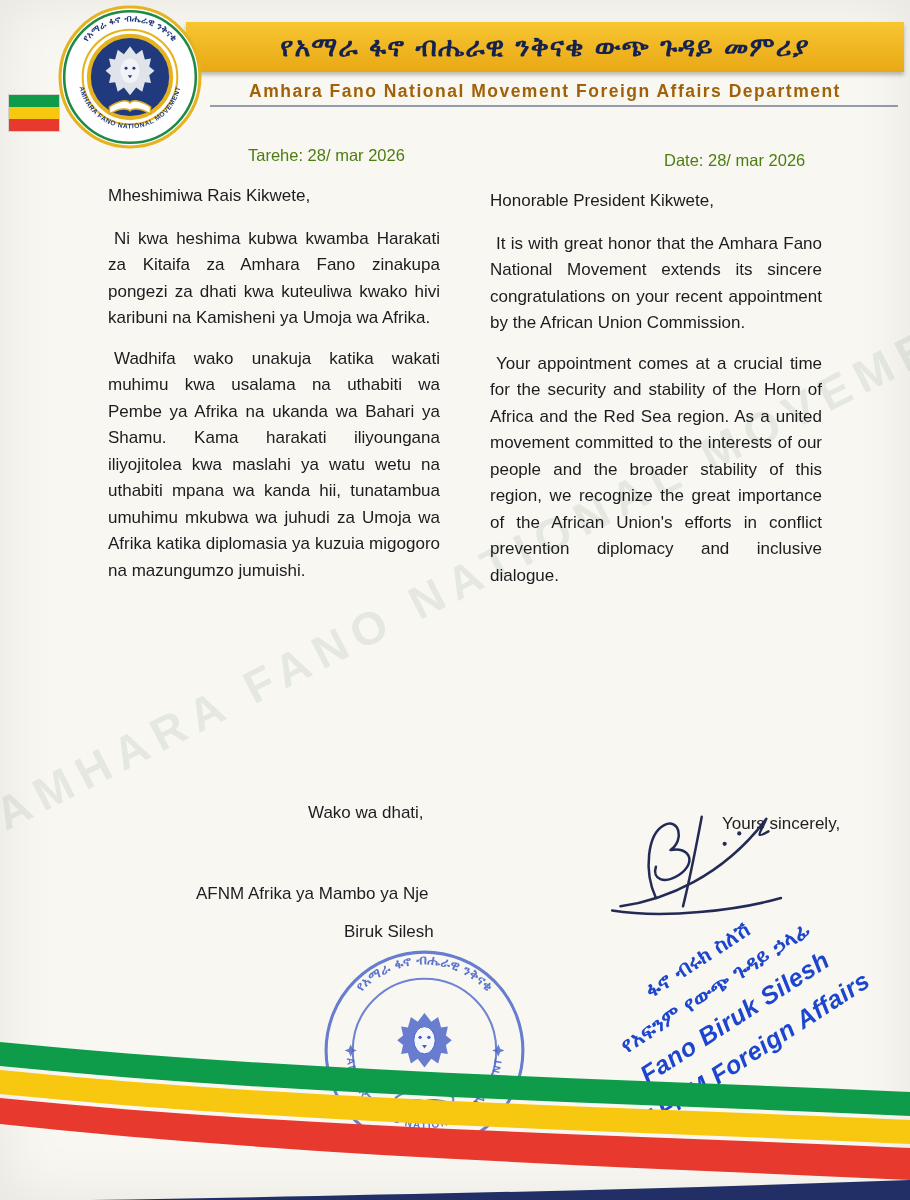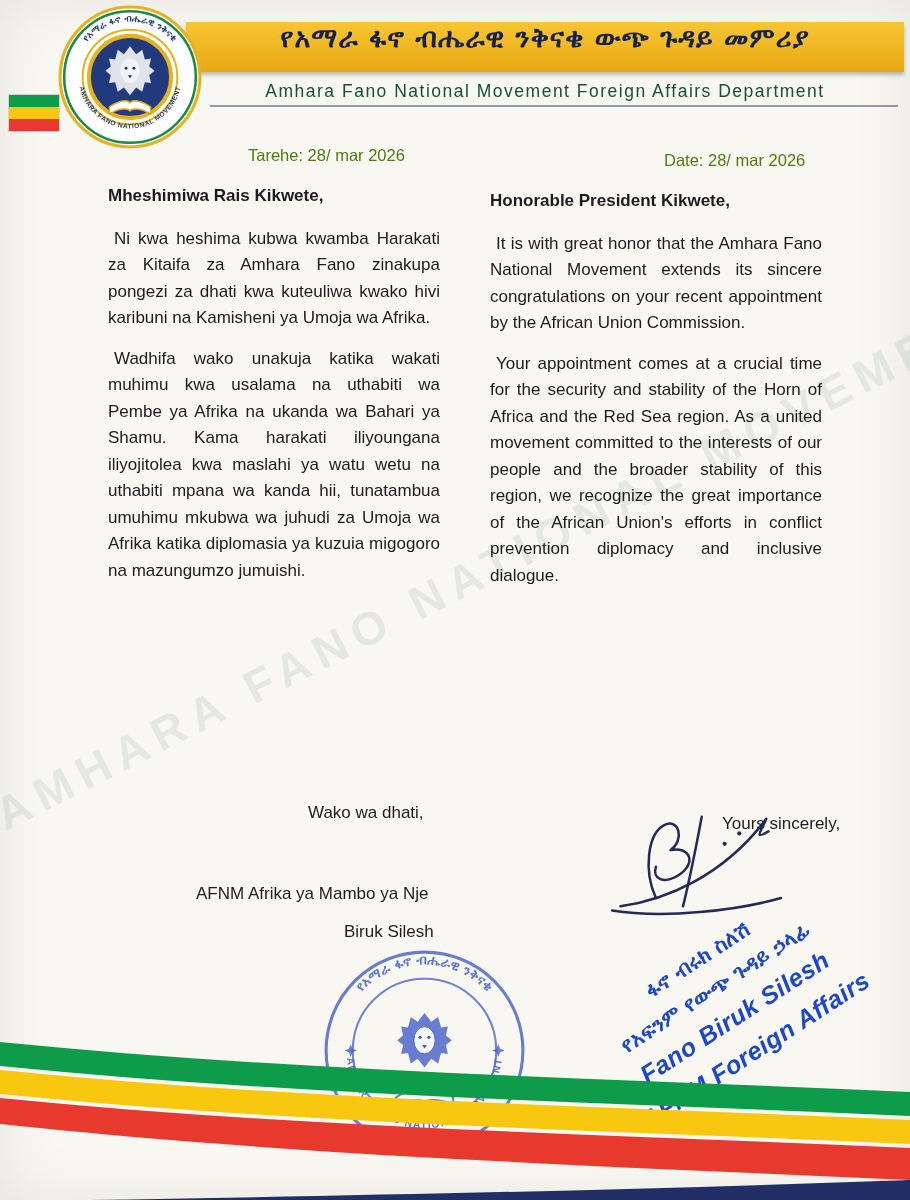--- a/index.html
+++ b/index.html
@@ -7,30 +7,30 @@
     position:relative;width:910px;height:1200px;overflow:hidden;
     background:#f8f7f2;
     font-family:"Liberation Sans", sans-serif;color:#1e1e20;
     box-shadow:inset 0 0 60px rgba(0,0,0,.08);
   }
 
   
   .banner{
     position:absolute;left:186px;top:22px;right:6px;height:50px;
     background:linear-gradient(#f7c631,#e9a815);
-    display:flex;align-items:flex-start;justify-content:center;
+    display:flex;align-items:center;justify-content:center;
     box-shadow:0 3px 4px rgba(0,0,0,.25);
   }
   .banner-amharic{
     font-family:"DejaVu Sans", sans-serif;
     font-size:27px;font-weight:bold;color:#15224e;letter-spacing:1px;white-space:nowrap;
   }
   .banner-english{
     position:absolute;left:186px;right:6px;top:81px;text-align:center;
-    font-size:17.5px;font-weight:normal;color:#14532d;letter-spacing:1.5px;white-space:nowrap;
+    font-size:17.5px;font-weight:bold;color:#a16207;letter-spacing:1.5px;white-space:nowrap;
   }
   .header-underline{
     position:absolute;left:210px;right:12px;top:105px;height:2px;
     background:rgba(27,42,85,.45);
   }
   .logo{position:absolute;left:58px;top:5px;width:144px;height:144px;}
   .flag-chip{position:absolute;left:8px;top:94px;width:50px;height:36px;border:1px solid #d4d2cc;background:#fff;}
   .flag-chip .stripe{height:33.33%;}
   .s-green{background:#0f9c4a;}
   .s-yellow{background:#f8c710;}
@@ -45,21 +45,21 @@
   }
 
   
   .date{position:absolute;font-size:16.5px;color:#4d7c0f;}
   .date-left{left:248px;top:146px;}
   .date-right{left:664px;top:151px;}
 
   .col{position:absolute;width:332px;font-size:17px;line-height:26.5px;text-align:justify;color:#1c1c1e;}
   .col-left{left:108px;top:183px;}
   .col-right{left:490px;top:188px;}
-  .salutation{font-weight:bold;margin:0 0 16px 0;text-align:left;}
+  .salutation{font-weight:normal;margin:0 0 16px 0;text-align:left;}
   .col p{margin:0 0 14px 0;text-indent:6px;}
 
   .closing-sw{position:absolute;left:308px;top:803px;font-size:17px;}
   .dept{position:absolute;left:196px;top:884px;font-size:17px;}
   .signatory{position:absolute;left:344px;top:922px;font-size:17px;}
   .closing-en{position:absolute;left:690px;top:814px;font-size:17px;margin-left:32px;}
 
   
   .signature{position:absolute;left:598px;top:798px;width:195px;height:125px;}
   .signature path{fill:none;stroke:#232a55;stroke-width:2.4;stroke-linecap:round;stroke-linejoin:round;}

